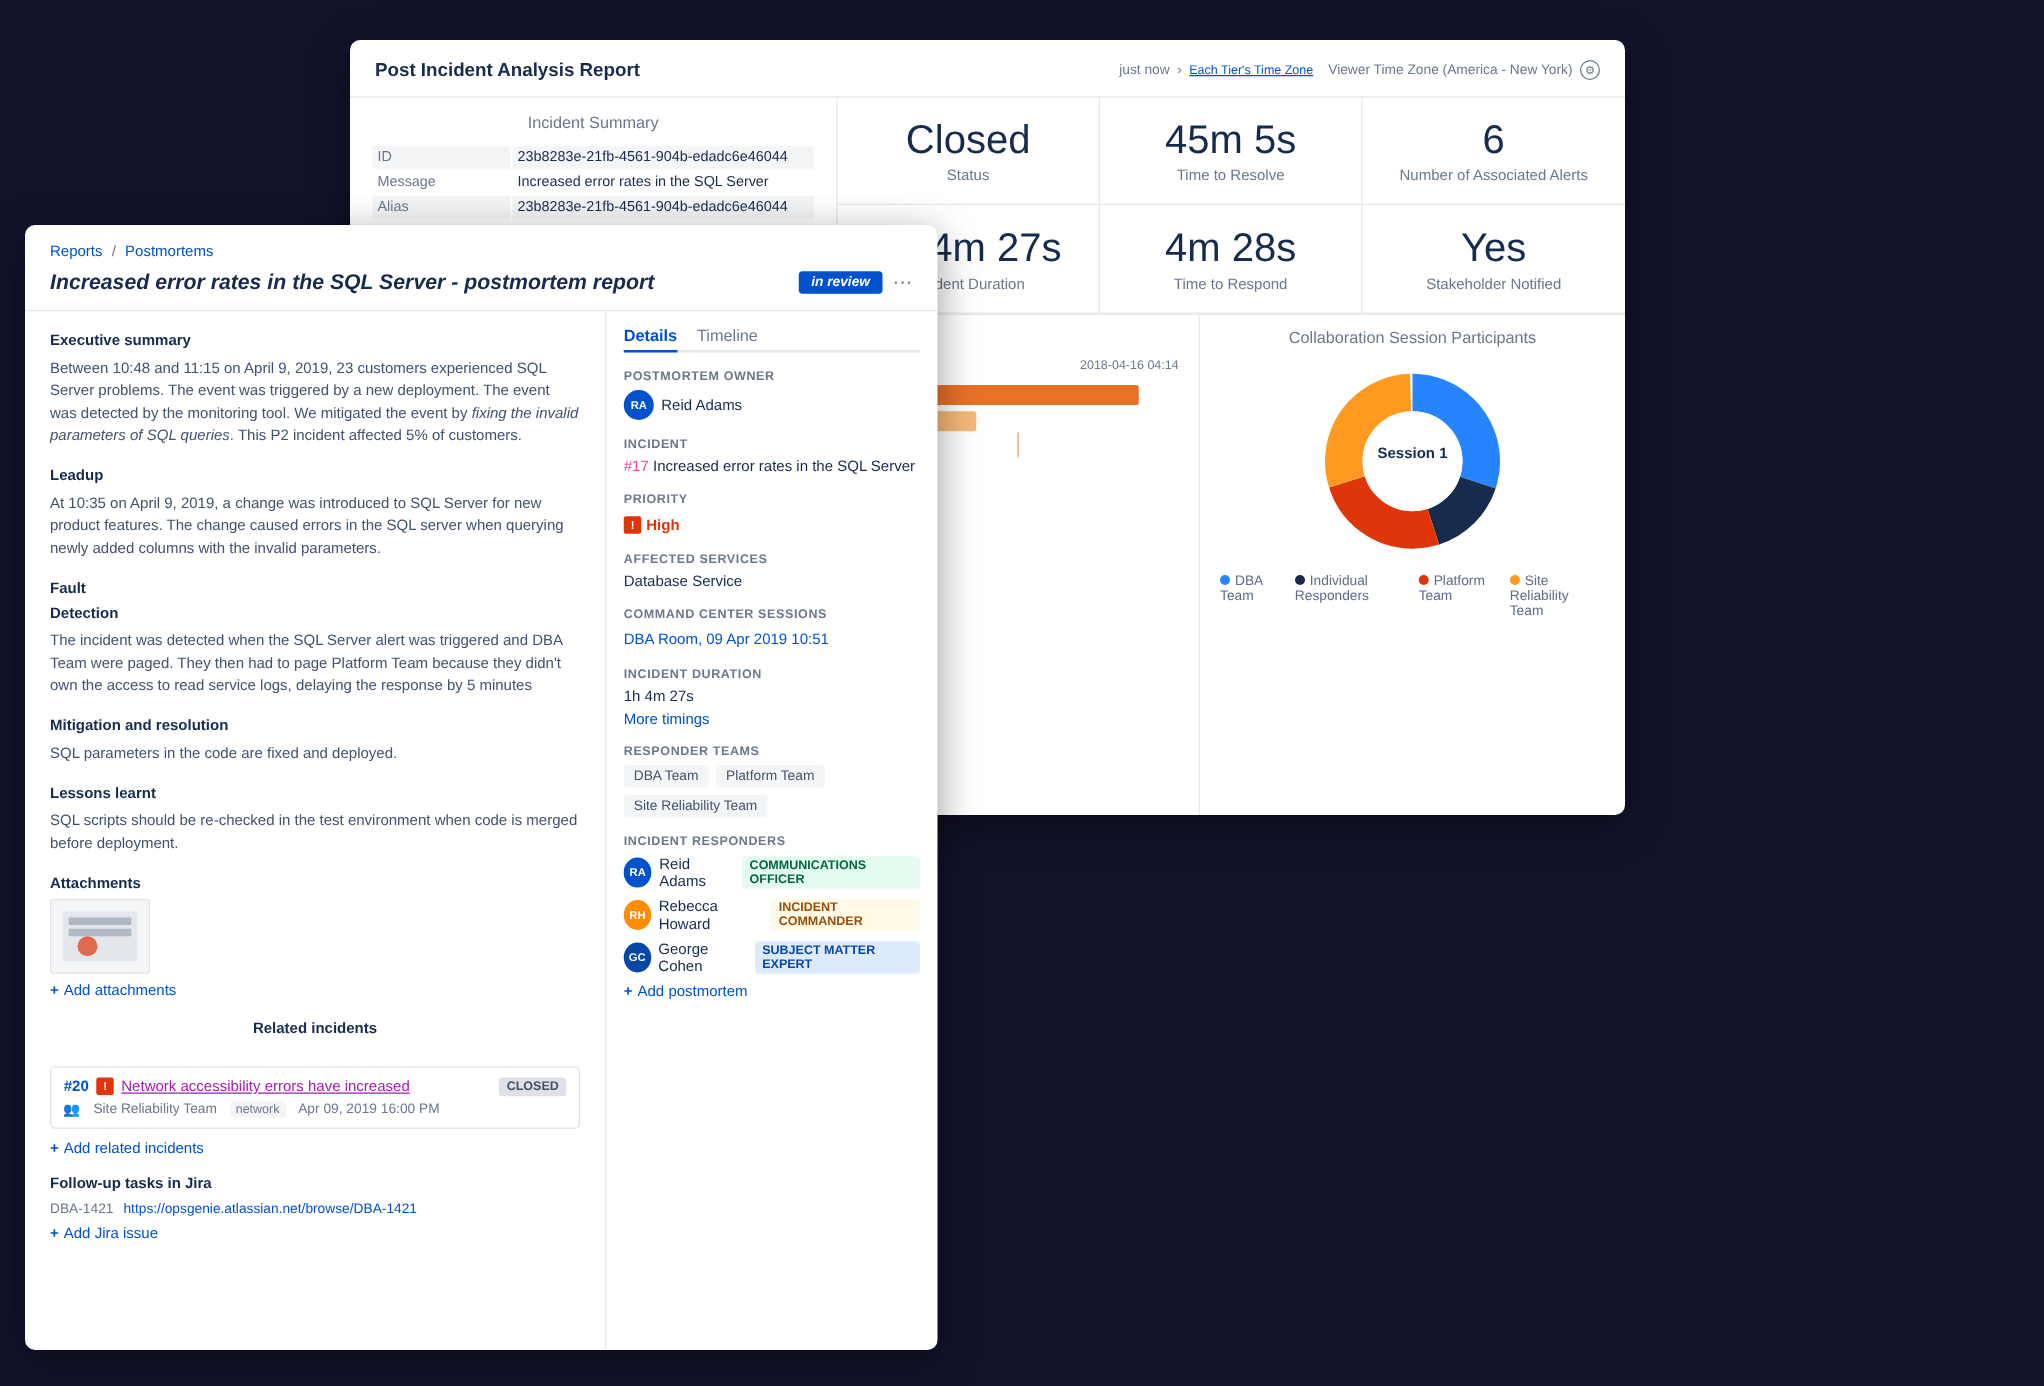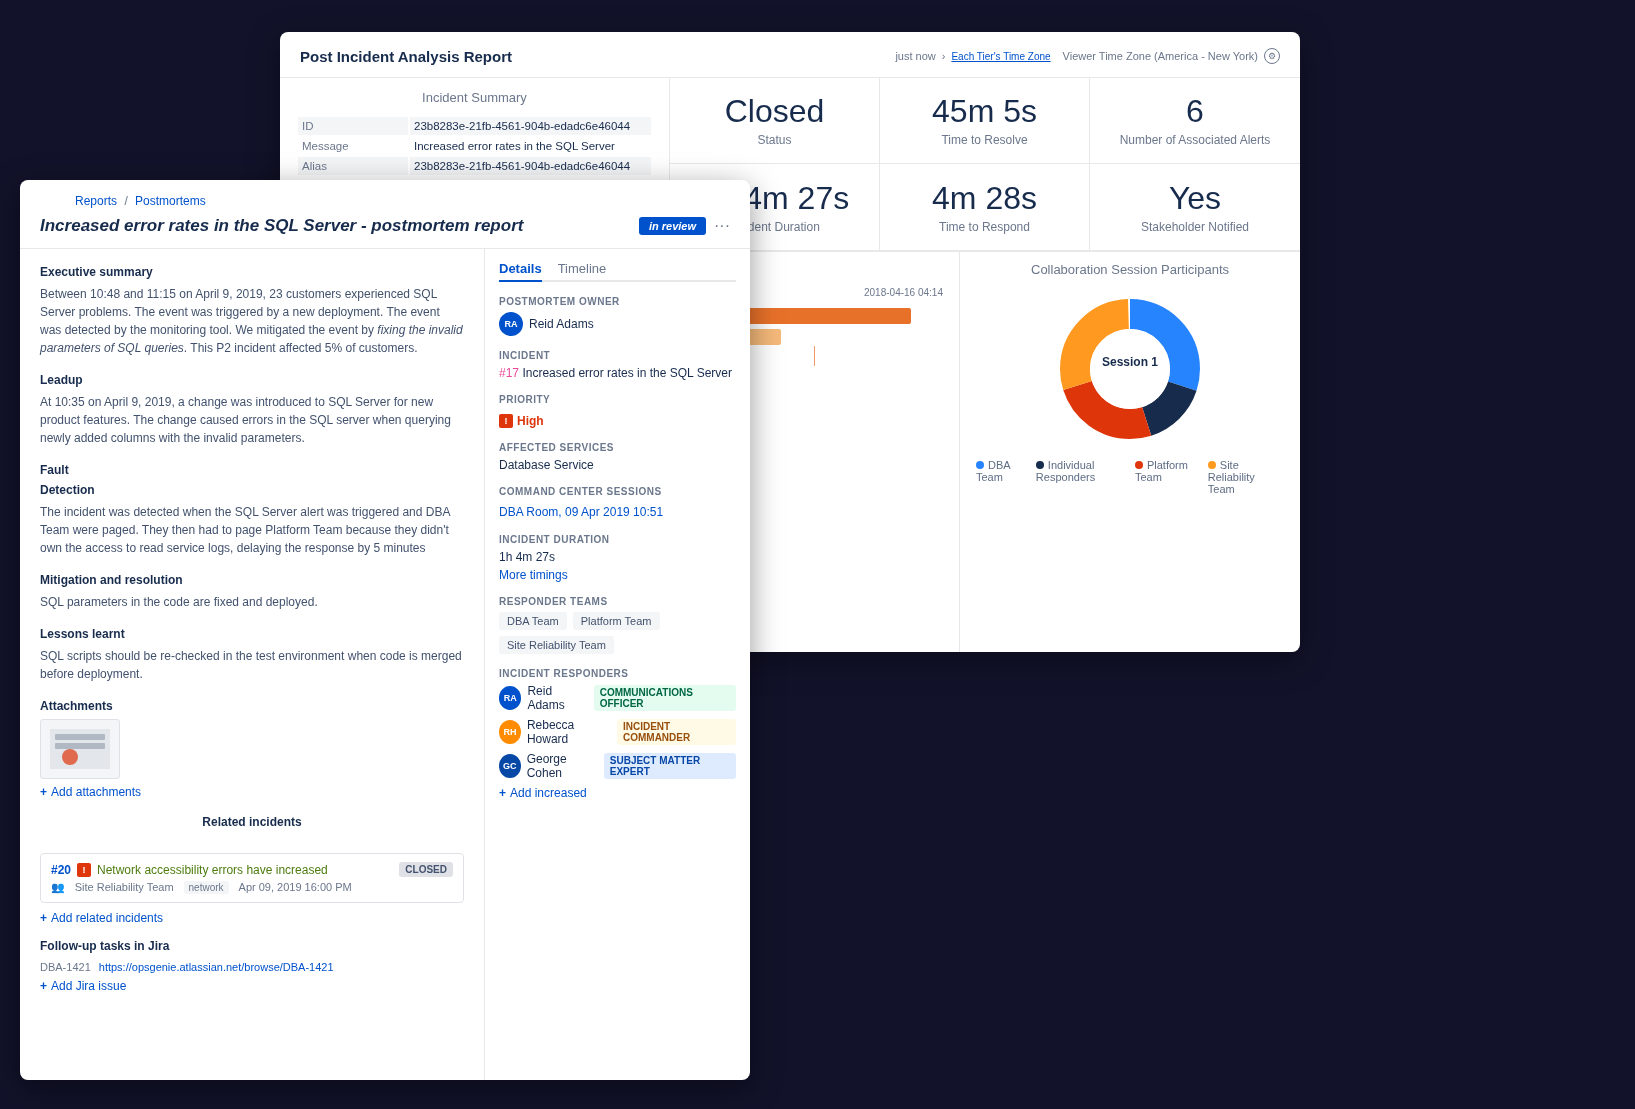--- a/index.html
+++ b/index.html
@@ -167,21 +167,20 @@
       box-shadow: 0 8px 32px rgba(0,0,0,0.4);
       overflow: hidden;
       display: flex;
       flex-direction: column;
     }
 
     .front-card-nav {
       padding: 14px 20px 0;
       font-size: 12px;
       color: #6b778c;
-      margin-left: 35px;
     }
 
     .front-card-nav a {
       color: #0052cc;
       text-decoration: none;
     }
 
     .front-card-nav span {
       margin: 0 4px;
     }
@@ -284,21 +283,20 @@
     .related-incident-item {
       border: 1px solid #dfe1e6;
       border-radius: 4px;
       padding: 8px 10px;
       margin-bottom: 8px;
       font-size: 12px;
     }
 
     .related-incident-top {
       display: flex;
-      align-items: center;
       gap: 6px;
       margin-bottom: 4px;
     }
 
     .related-num {
       color: #0052cc;
       font-weight: 600;
     }
 
     .priority-icon-red {
@@ -307,22 +305,23 @@
       border-radius: 2px;
       display: inline-flex;
       align-items: center;
       justify-content: center;
       color: #fff;
       font-size: 9px;
       font-weight: 700;
     }
 
     .incident-title-link {
-      color: #4d7c0f;
-      font-size: 12px;
+      color: #a21caf;
+      font-size: 12px;
+      text-decoration: underline;
     }
 
     .closed-badge {
       background: #dfe1e6;
       color: #42526e;
       font-size: 10px;
       padding: 2px 6px;
       border-radius: 3px;
       font-weight: 600;
       margin-left: auto;
@@ -850,17 +849,17 @@
       <div class="avatar-sm" style="background:#ff8b00;">RH</div>
       <span style="font-size:12px; color:#172b4d;">Rebecca Howard</span>
       <span class="responder-tag orange">INCIDENT COMMANDER</span>
     </div>
             <div class="responder-row">
       <div class="avatar-sm" style="background:#0747a6;">GC</div>
       <span style="font-size:12px; color:#172b4d;">George Cohen</span>
       <span class="responder-tag blue">SUBJECT MATTER EXPERT</span>
     </div>
           </div>
-        <a class="add-link" href="#" style="margin-top:6px;">Add increased</a>
+        <a class="add-link" href="#" style="margin-top:6px;">Add postmortem</a>
       </div>
     </div>
   </div>
 </div>
 
 </body></html>

